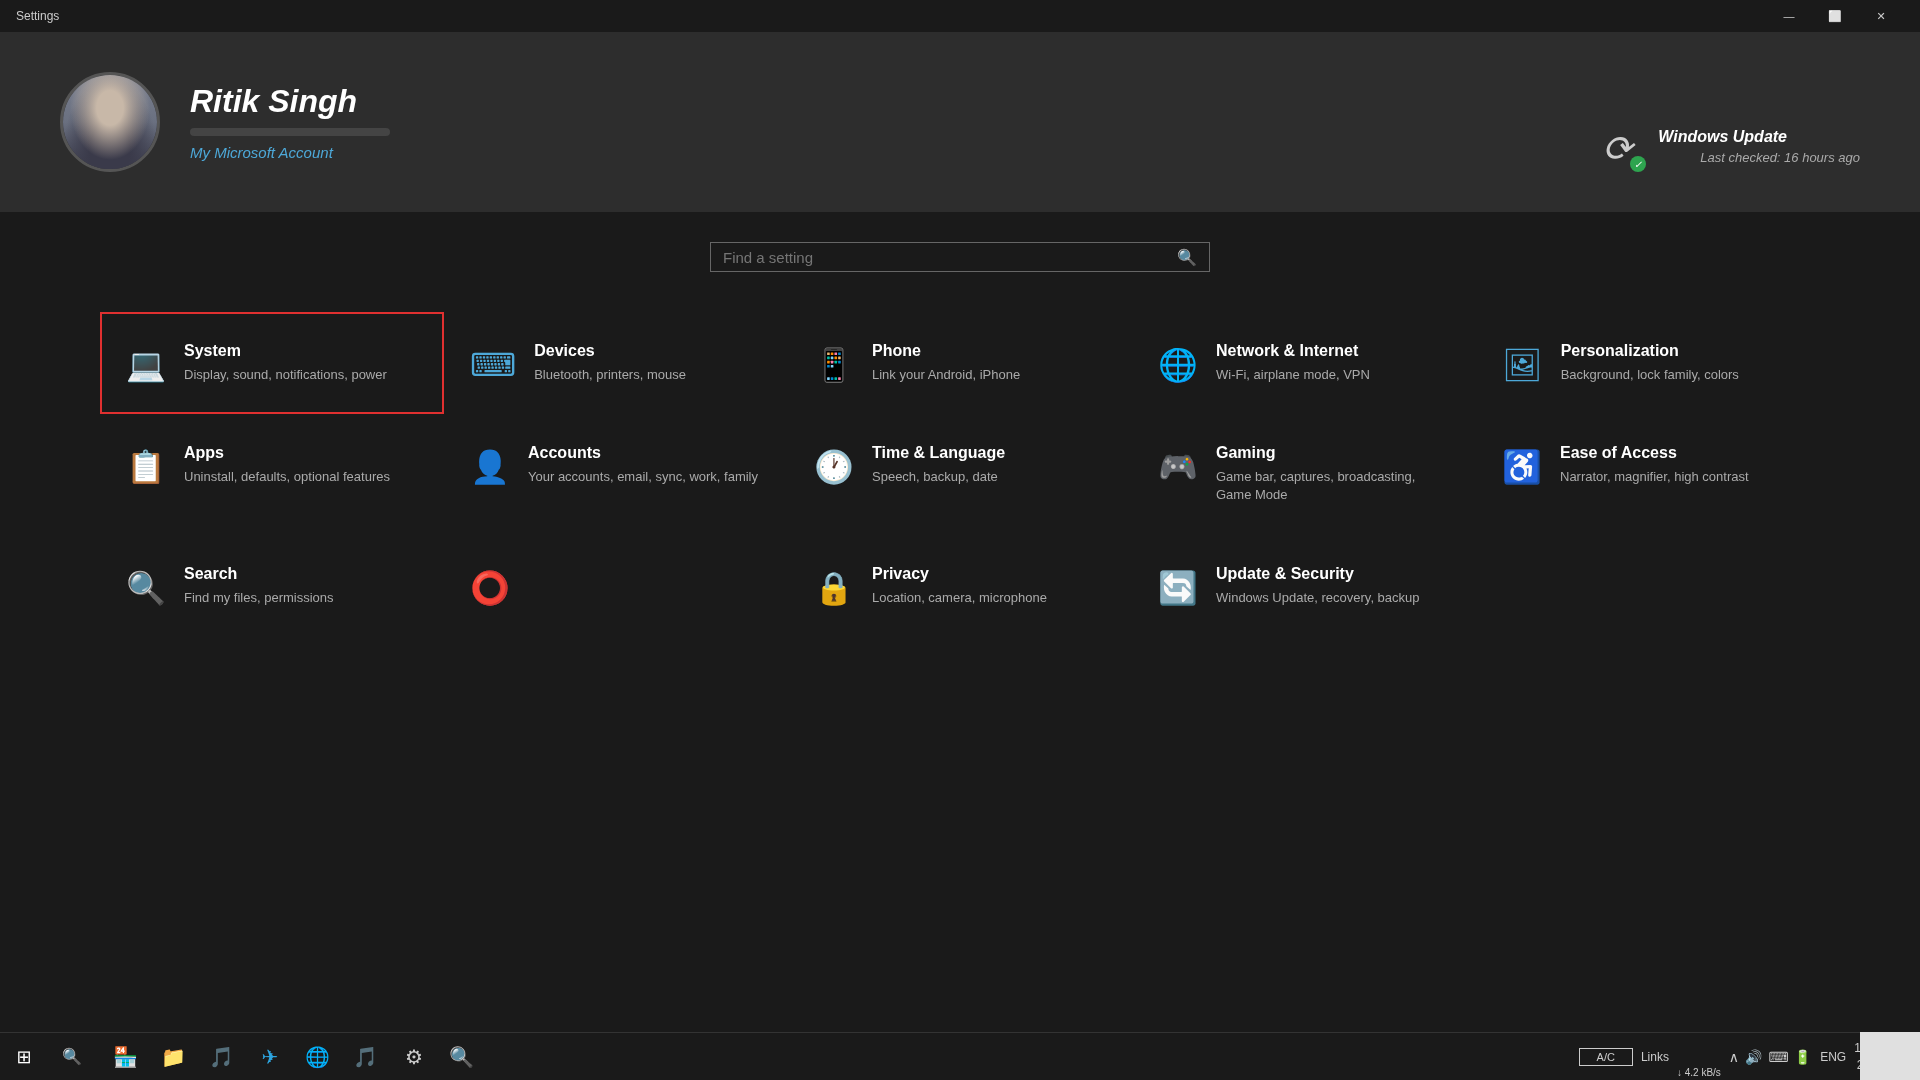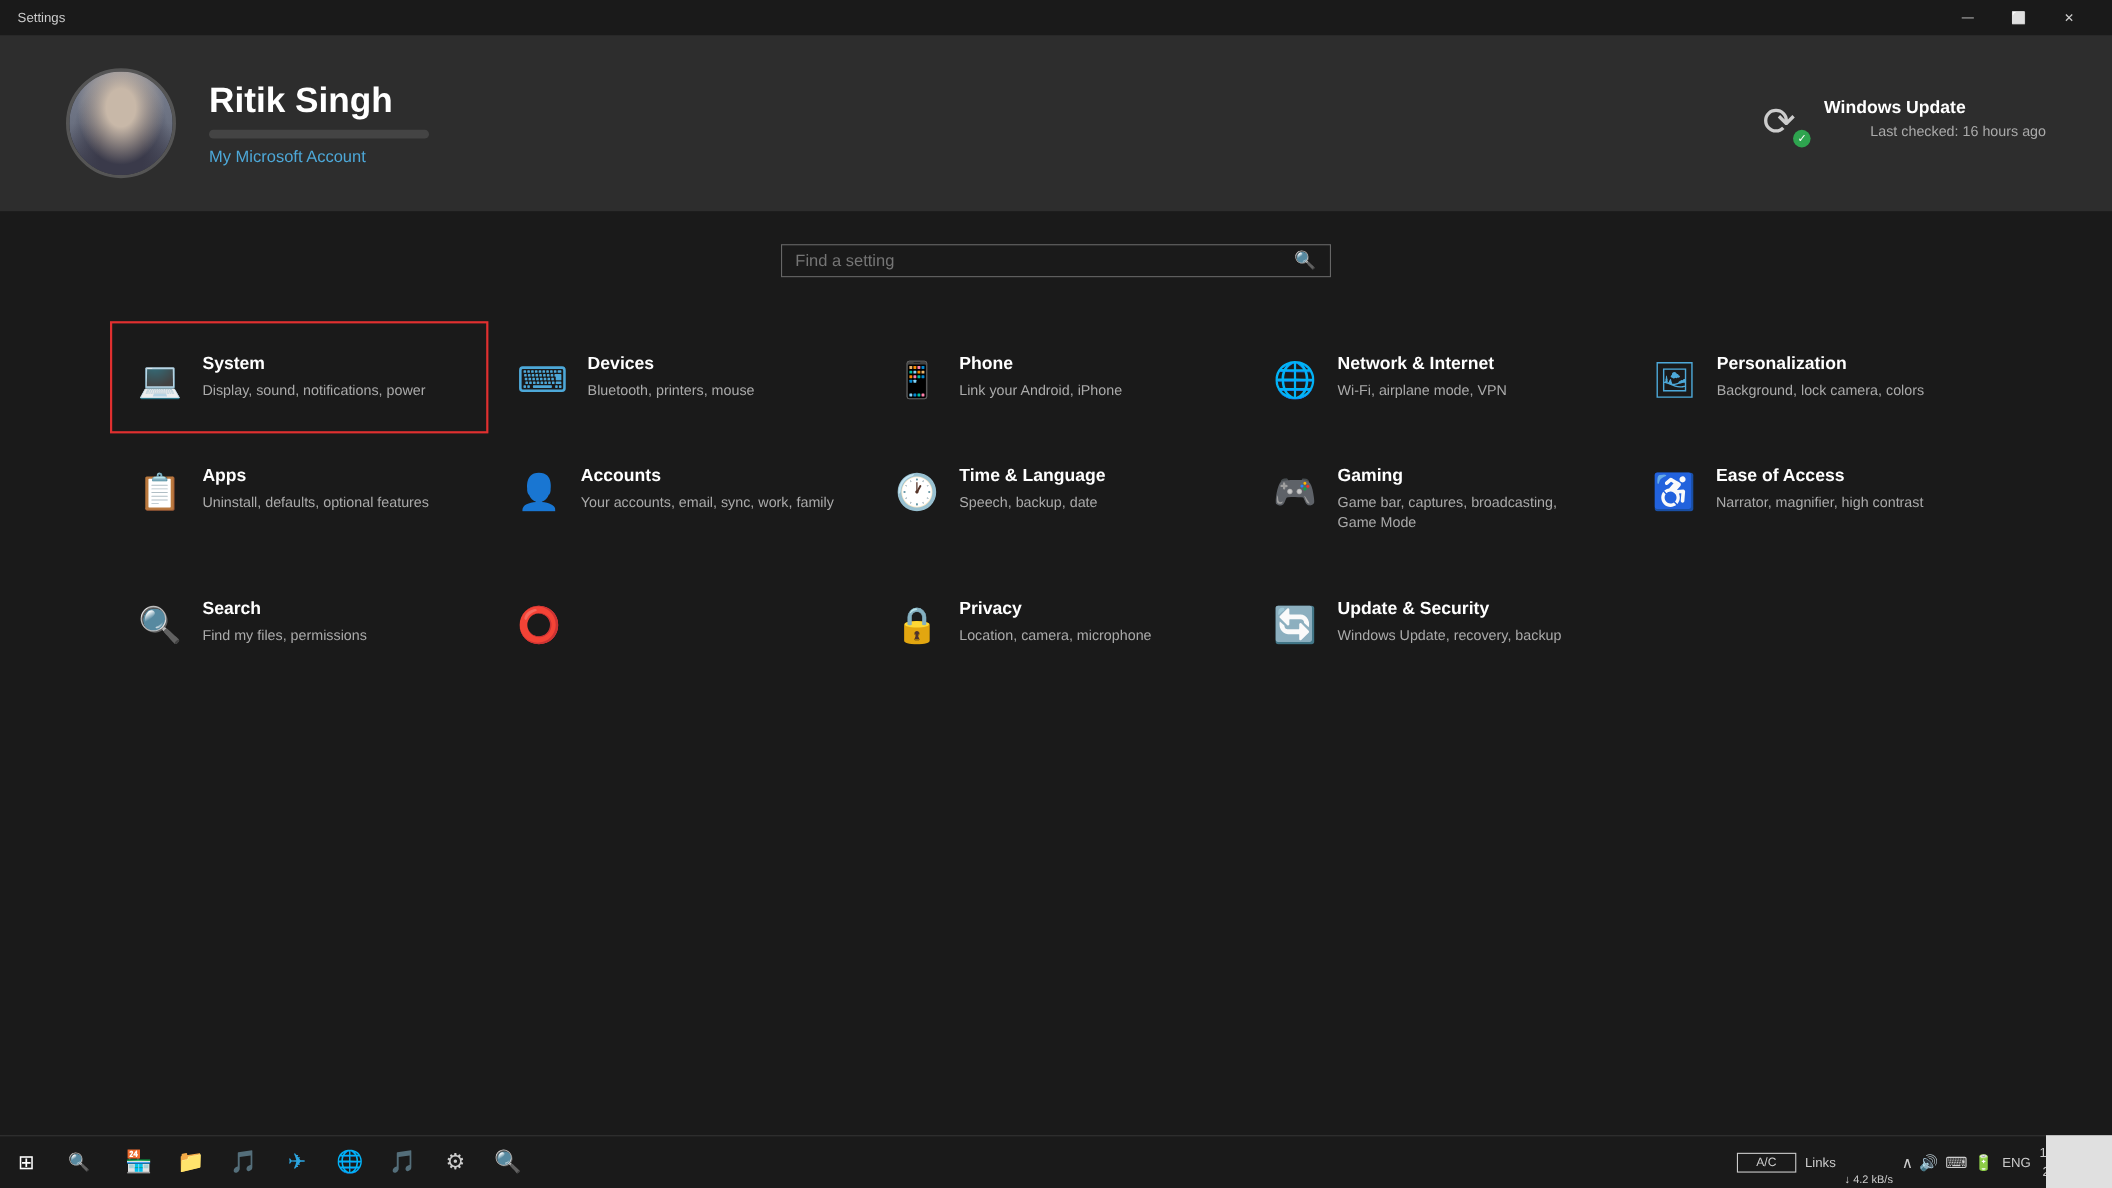--- a/index.html
+++ b/index.html
@@ -40,24 +40,25 @@
       font-size: 11px;
       cursor: pointer;
       display: flex;
       align-items: center;
       justify-content: center;
     }
 
     
     .profile-section {
       background: #2d2d2d;
-      padding: 30px 60px;
-      display: flex;
-      align-items: center;
+      padding: 40px 60px;
+      display: flex;
+      align-items: flex-end;
       justify-content: space-between;
+      font-style: italic;
     }
     .profile-left {
       display: flex;
       align-items: center;
       gap: 30px;
     }
     .avatar {
       width: 100px;
       height: 100px;
       border-radius: 50%;
@@ -369,21 +370,21 @@
     <span class="setting-icon">🌐</span>
     <div class="setting-text">
       <h3>Network &amp; Internet</h3>
       <p>Wi-Fi, airplane mode, VPN</p>
     </div>
   </div>
       <div class="setting-item">
     <span class="setting-icon">🖼</span>
     <div class="setting-text">
       <h3>Personalization</h3>
-      <p>Background, lock camera, colors</p>
+      <p>Background, lock family, colors</p>
     </div>
   </div>
       <div class="setting-item">
     <span class="setting-icon">📋</span>
     <div class="setting-text">
       <h3>Apps</h3>
       <p>Uninstall, defaults, optional features</p>
     </div>
   </div>
       <div class="setting-item">

